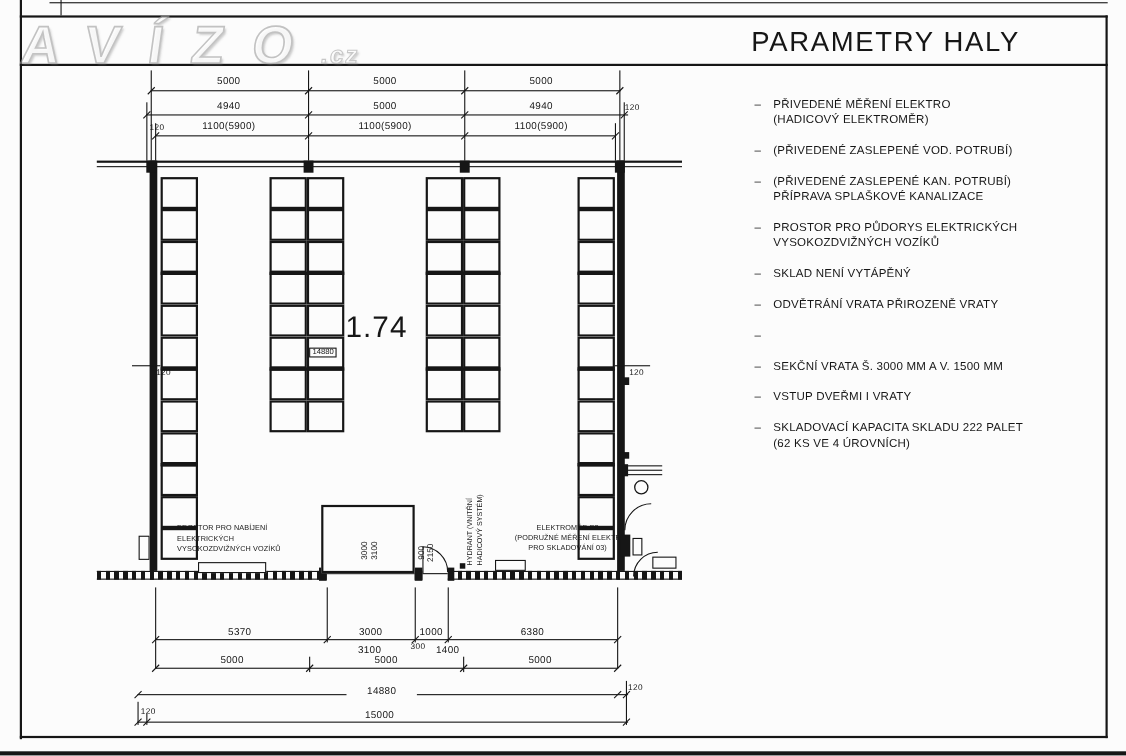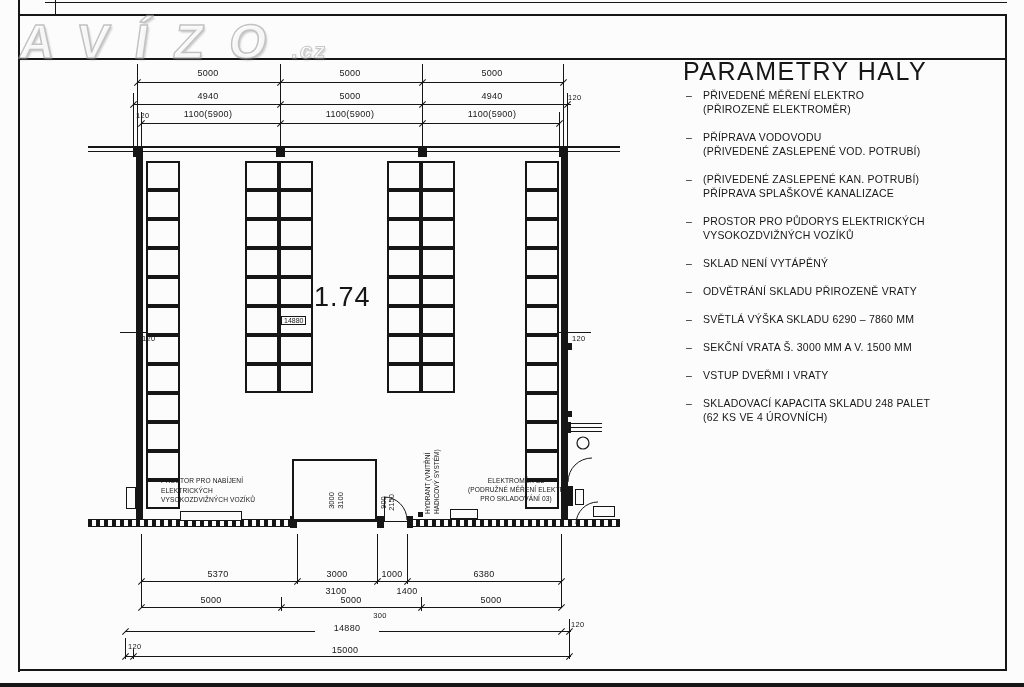--- a/index.html
+++ b/index.html
@@ -34,34 +34,33 @@
   .roombox{position:absolute;font-size:7px;border:1px solid #161616;background:#fcfcfc;padding:0 2px;white-space:nowrap;}
   .onl{background:#fcfcfc;padding:0 2px;}
 </style>
 </head>
 <body>
 
 <div id="sheet">
 
   <div class="wm"><span>AVÍZO</span><span class="ext">.cz</span></div>
 
-  <div class="title" style="left:683px;top:24px;margin-top:33px;">PARAMETRY HALY</div>
+  <div class="title" style="left:683px;top:24px;">PARAMETRY HALY</div>
 
   <div id="params">
     <div class="param">
         <span class="dash">–</span>
         <span>
           <span class="pl">PŘIVEDENÉ MĚŘENÍ ELEKTRO</span>
-          <span class="pl">(PŘIROZENĚ ELEKTROMĚR)</span>
-        </span>
-      </div>
-    <div class="param">
-        <span class="dash">–</span>
-        <span>
-          <span class="pl">PŘÍPRAVA VODOVODU</span>
+          <span class="pl">(HADICOVÝ ELEKTROMĚR)</span>
+        </span>
+      </div>
+    <div class="param">
+        <span class="dash">–</span>
+        <span>
           <span class="pl">(PŘIVEDENÉ ZASLEPENÉ VOD. POTRUBÍ)</span>
         </span>
       </div>
     <div class="param">
         <span class="dash">–</span>
         <span>
           <span class="pl">(PŘIVEDENÉ ZASLEPENÉ KAN. POTRUBÍ)</span>
           <span class="pl">PŘÍPRAVA SPLAŠKOVÉ KANALIZACE</span>
         </span>
       </div>
@@ -74,45 +73,42 @@
       </div>
     <div class="param">
         <span class="dash">–</span>
         <span>
           <span class="pl">SKLAD NENÍ VYTÁPĚNÝ</span>
         </span>
       </div>
     <div class="param">
         <span class="dash">–</span>
         <span>
-          <span class="pl">ODVĚTRÁNÍ SKLADU PŘIROZENĚ VRATY</span>
-        </span>
-      </div>
-    <div class="param">
-        <span class="dash">–</span>
-        <span>
-          <span class="pl">SVĚTLÁ VÝŠKA SKLADU 6290 – 7860 MM</span>
-        </span>
+          <span class="pl">ODVĚTRÁNÍ VRATA PŘIROZENĚ VRATY</span>
+        </span>
+      </div>
+    <div class="param">
+        <span class="dash">–</span>
       </div>
     <div class="param">
         <span class="dash">–</span>
         <span>
           <span class="pl">SEKČNÍ VRATA Š. 3000 MM A V. 1500 MM</span>
         </span>
       </div>
     <div class="param">
         <span class="dash">–</span>
         <span>
           <span class="pl">VSTUP DVEŘMI I VRATY</span>
         </span>
       </div>
     <div class="param">
         <span class="dash">–</span>
         <span>
-          <span class="pl">SKLADOVACÍ KAPACITA SKLADU 248 PALET</span>
+          <span class="pl">SKLADOVACÍ KAPACITA SKLADU 222 PALET</span>
           <span class="pl">(62 KS VE 4 ÚROVNÍCH)</span>
         </span>
       </div>
   </div>
 
   <div id="plan" style="position:absolute;inset:0;">
       <div class="ln" style="left: 18px; top: 0px; width: 2px; height: 672px;"></div>
       <div class="ln" style="left: 1005px; top: 14px; width: 2px; height: 657px;"></div>
       <div class="ln" style="left: 18px; top: 14px; width: 989px; height: 2px;"></div>
       <div class="ln" style="left: 18px; top: 58px; width: 989px; height: 2px;"></div>
@@ -324,21 +320,21 @@
   <div class="vdim" style="left:316px;top:496px;">3000</div>
   <div class="vdim" style="left:325px;top:496px;">3100</div>
   <div class="vdim" style="left:373px;top:498px;width:20px;">900</div>
   <div class="vdim" style="left:381px;top:498px;width:20px;">2150</div>
 
   <div class="dim" style="left:188px;top:569px;width:60px;">5370</div>
   <div class="dim" style="left:307px;top:569px;width:60px;">3000</div>
   <div class="dim" style="left:366px;top:569px;width:52px;">1000</div>
   <div class="dim" style="left:454px;top:569px;width:60px;">6380</div>
   <div class="dim" style="left:306px;top:586px;width:60px;">3100</div>
-  <div class="dim sm" style="left:368px;top:583px;width:24px;margin-top:28px;">300</div>
+  <div class="dim sm" style="left:368px;top:583px;width:24px;">300</div>
   <div class="dim" style="left:390px;top:586px;width:34px;">1400</div>
   <div class="dim" style="left:181px;top:595px;width:60px;">5000</div>
   <div class="dim" style="left:321px;top:595px;width:60px;">5000</div>
   <div class="dim" style="left:461px;top:595px;width:60px;">5000</div>
   <div class="dim onl" style="left:315px;top:623px;width:60px;">14880</div>
   <div class="dim sm" style="left:571px;top:620px;width:22px;text-align:left;">120</div>
   <div class="dim" style="left:315px;top:645px;width:60px;">15000</div>
   <div class="dim sm" style="left:128px;top:642px;width:22px;text-align:left;">120</div>
 
 </div>

